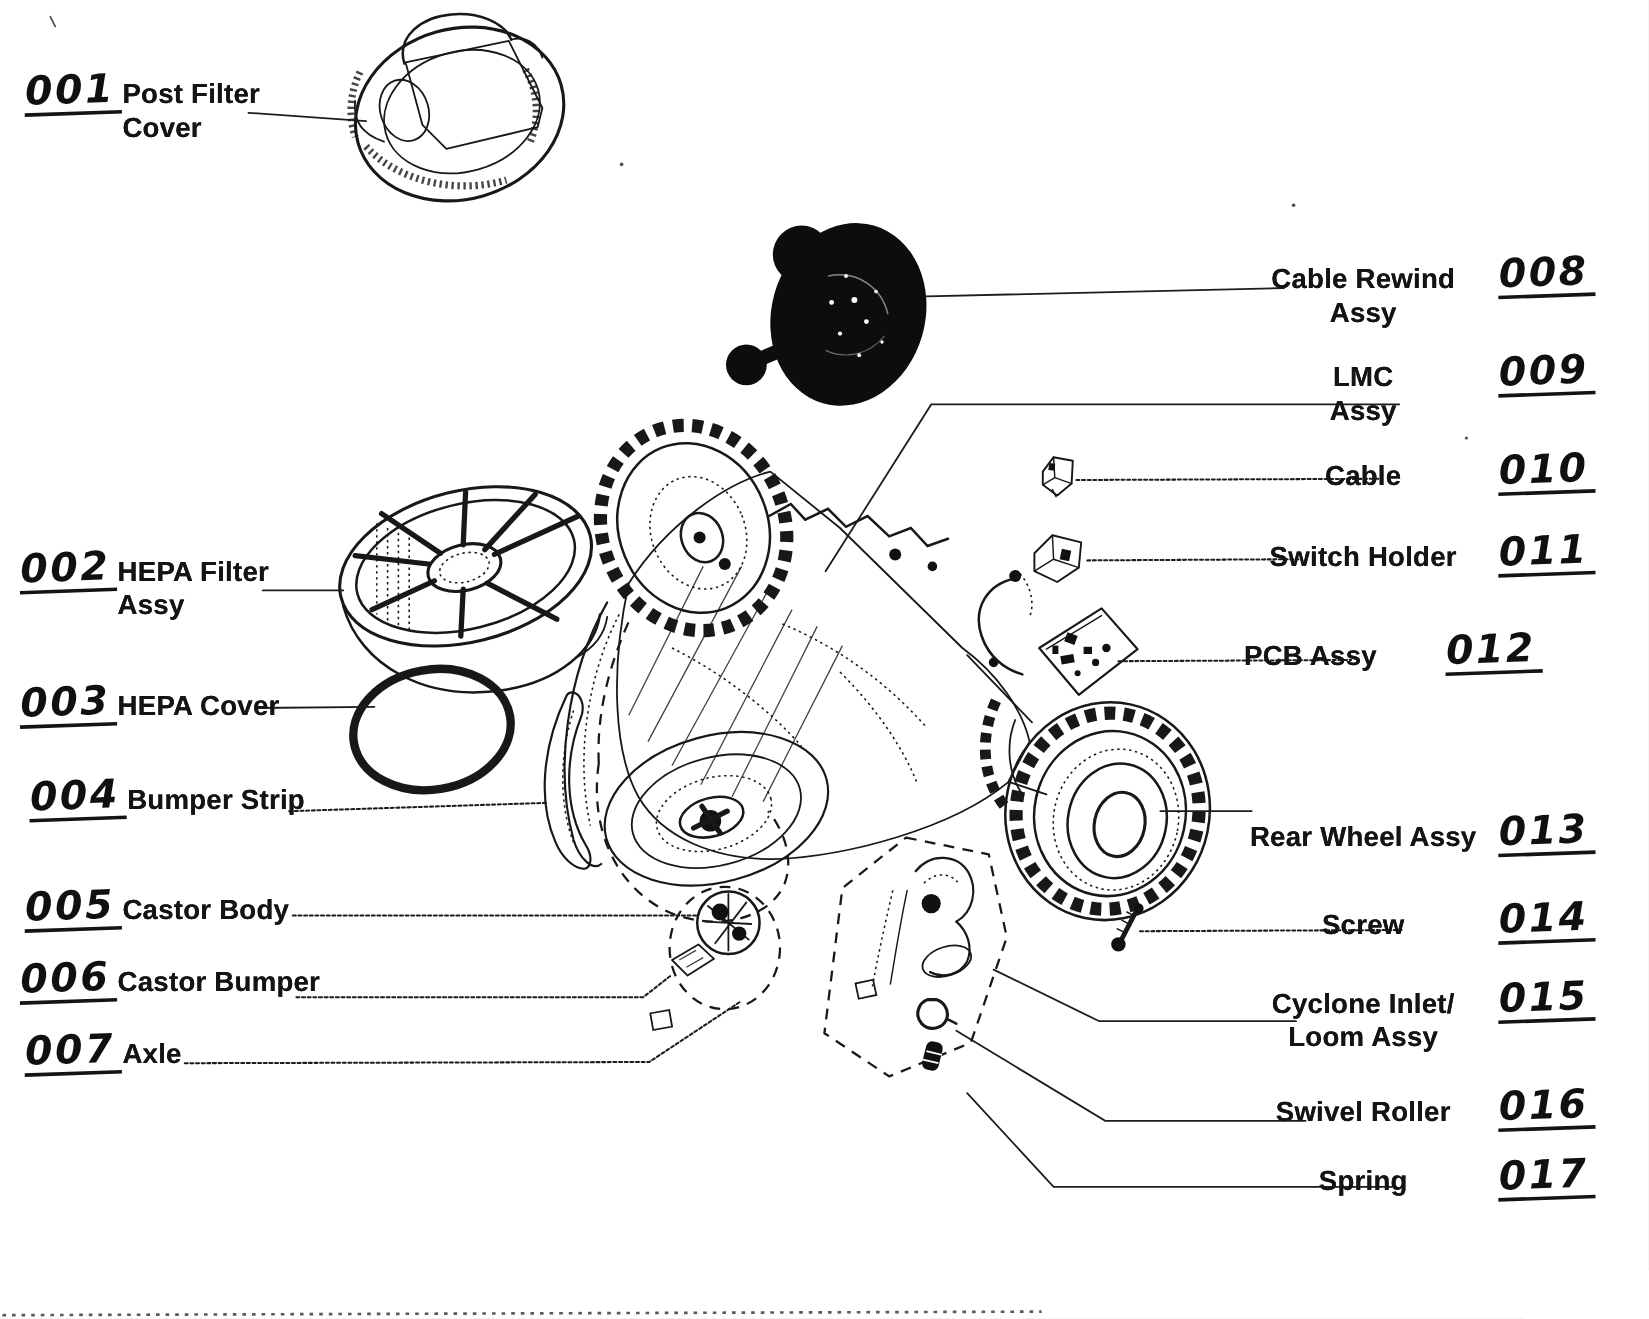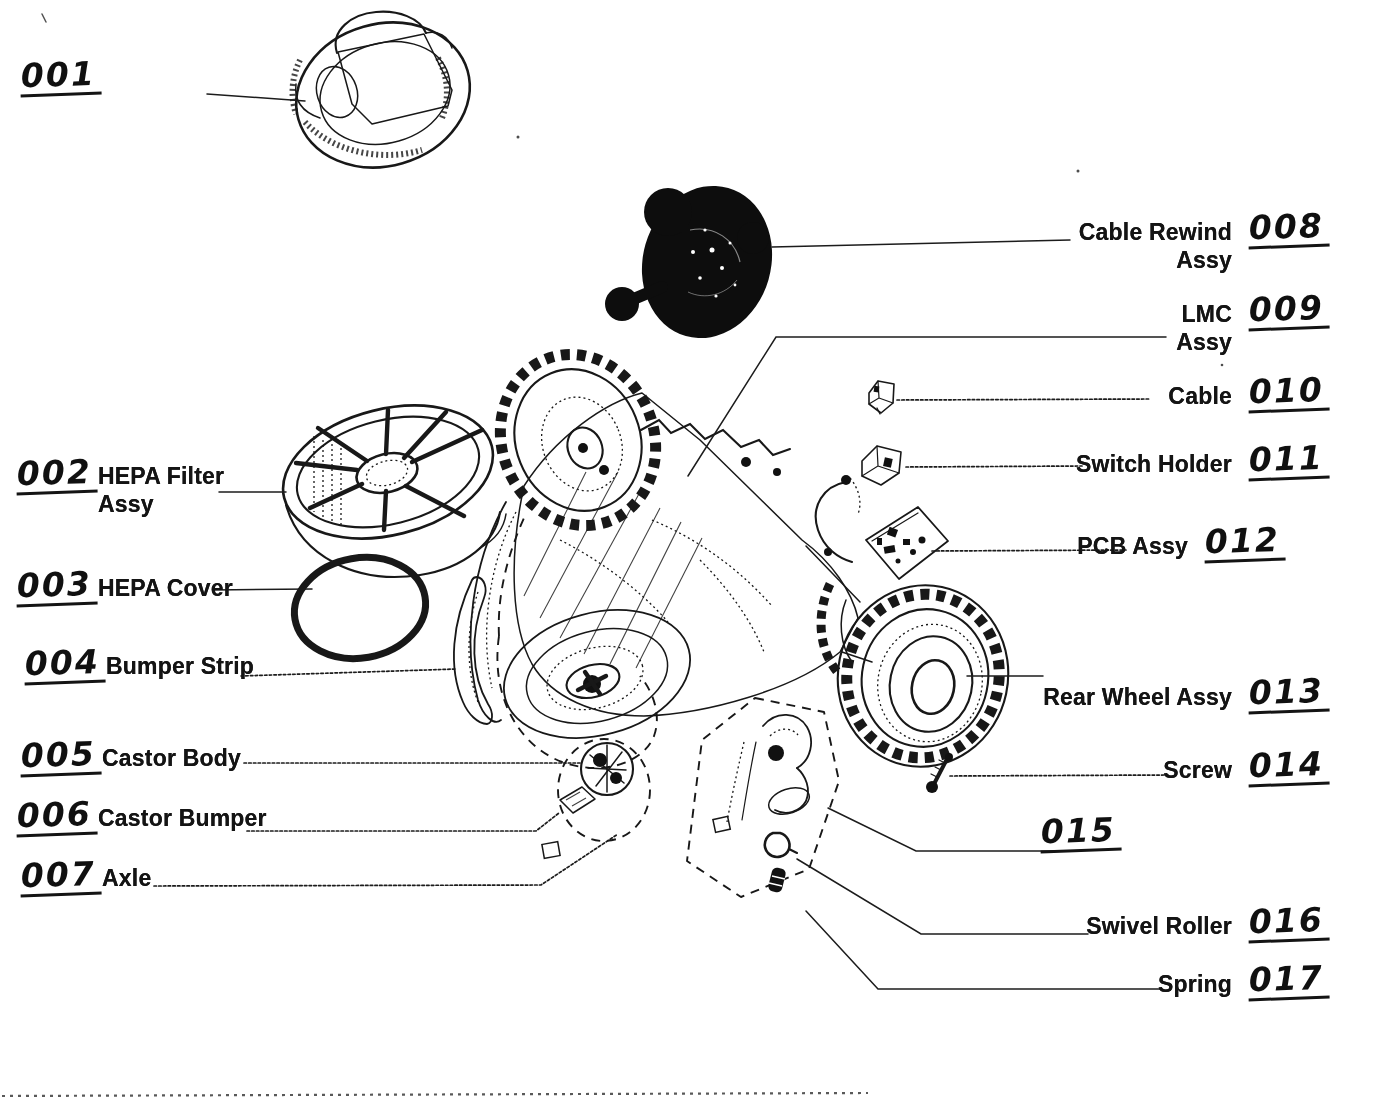--- a/index.html
+++ b/index.html
@@ -25,21 +25,21 @@
   .shade{stroke:#181818;fill:none;stroke-width:6;stroke-dasharray:2 3;opacity:.8;}
   .leader{stroke:#1c1c1c;stroke-width:1.5;fill:none;stroke-linecap:round;}
   .leader.rough{stroke-dasharray:2.5 2.2;stroke-width:1.7;}
   
   .lbl{position:absolute;display:flex;align-items:flex-start;gap:16px;}
   .ptext{
     font-size:23px;line-height:28px;font-weight:700;
     letter-spacing:.2px;white-space:pre-line;color:#141414;
     text-shadow:0 0 .5px #222;
   }
-  .lbl.right .ptext{width:192px;text-align:right;}
+  .lbl.right .ptext{width:192px;text-align:center;}
   .lbl.left .pnum-wrap{width:66px;}
   .pnum-wrap{flex:none;}
   .pnum{
     display:inline-block;
     font-family:"DejaVu Sans", sans-serif;
     font-style:italic;font-weight:700;
     font-size:33px;line-height:34px;letter-spacing:2px;
     color:#101010;
     border-bottom:3px solid #141414;
     padding:0 5px 1px 1px;
@@ -271,20 +271,22 @@
       <path class="ln w15" d="M42,14 l4,8"></path>
       <circle cx="518" cy="137" r="1.5" fill="#111"></circle>
       <circle cx="1078" cy="171" r="1.5" fill="#111"></circle>
       <circle cx="1222" cy="365" r="1.3" fill="#111"></circle>
       <path d="M2,1096 L868,1093" stroke="#222" stroke-width="2.2" stroke-dasharray="3 5" fill="none"></path>
     </g>
   </svg>
 
   <div class="lbl left" style="left:20px;top:64px">
     <span class="pnum-wrap"><span class="pnum">001</span></span>
+    <span class="ptext">Post Filter
+Cover</span>
   </div>
   <div class="lbl left" style="left:16px;top:462px">
     <span class="pnum-wrap"><span class="pnum">002</span></span>
     <span class="ptext">HEPA Filter
 Assy</span>
   </div>
   <div class="lbl left" style="left:16px;top:574px">
     <span class="pnum-wrap"><span class="pnum">003</span></span>
     <span class="ptext">HEPA Cover</span>
   </div>
@@ -329,20 +331,22 @@
   </div>
   <div class="lbl right" style="left:1040px;top:683px">
     <span class="ptext">Rear Wheel Assy</span>
     <span class="pnum-wrap"><span class="pnum">013</span></span>
   </div>
   <div class="lbl right" style="left:1040px;top:756px">
     <span class="ptext">Screw</span>
     <span class="pnum-wrap"><span class="pnum">014</span></span>
   </div>
   <div class="lbl right" style="left:1040px;top:822px">
+    <span class="ptext">Cyclone Inlet/
+Loom Assy</span>
     <span class="pnum-wrap"><span class="pnum">015</span></span>
   </div>
   <div class="lbl right" style="left:1040px;top:912px">
     <span class="ptext">Swivel Roller</span>
     <span class="pnum-wrap"><span class="pnum">016</span></span>
   </div>
   <div class="lbl right" style="left:1040px;top:970px">
     <span class="ptext">Spring</span>
     <span class="pnum-wrap"><span class="pnum">017</span></span>
   </div>

